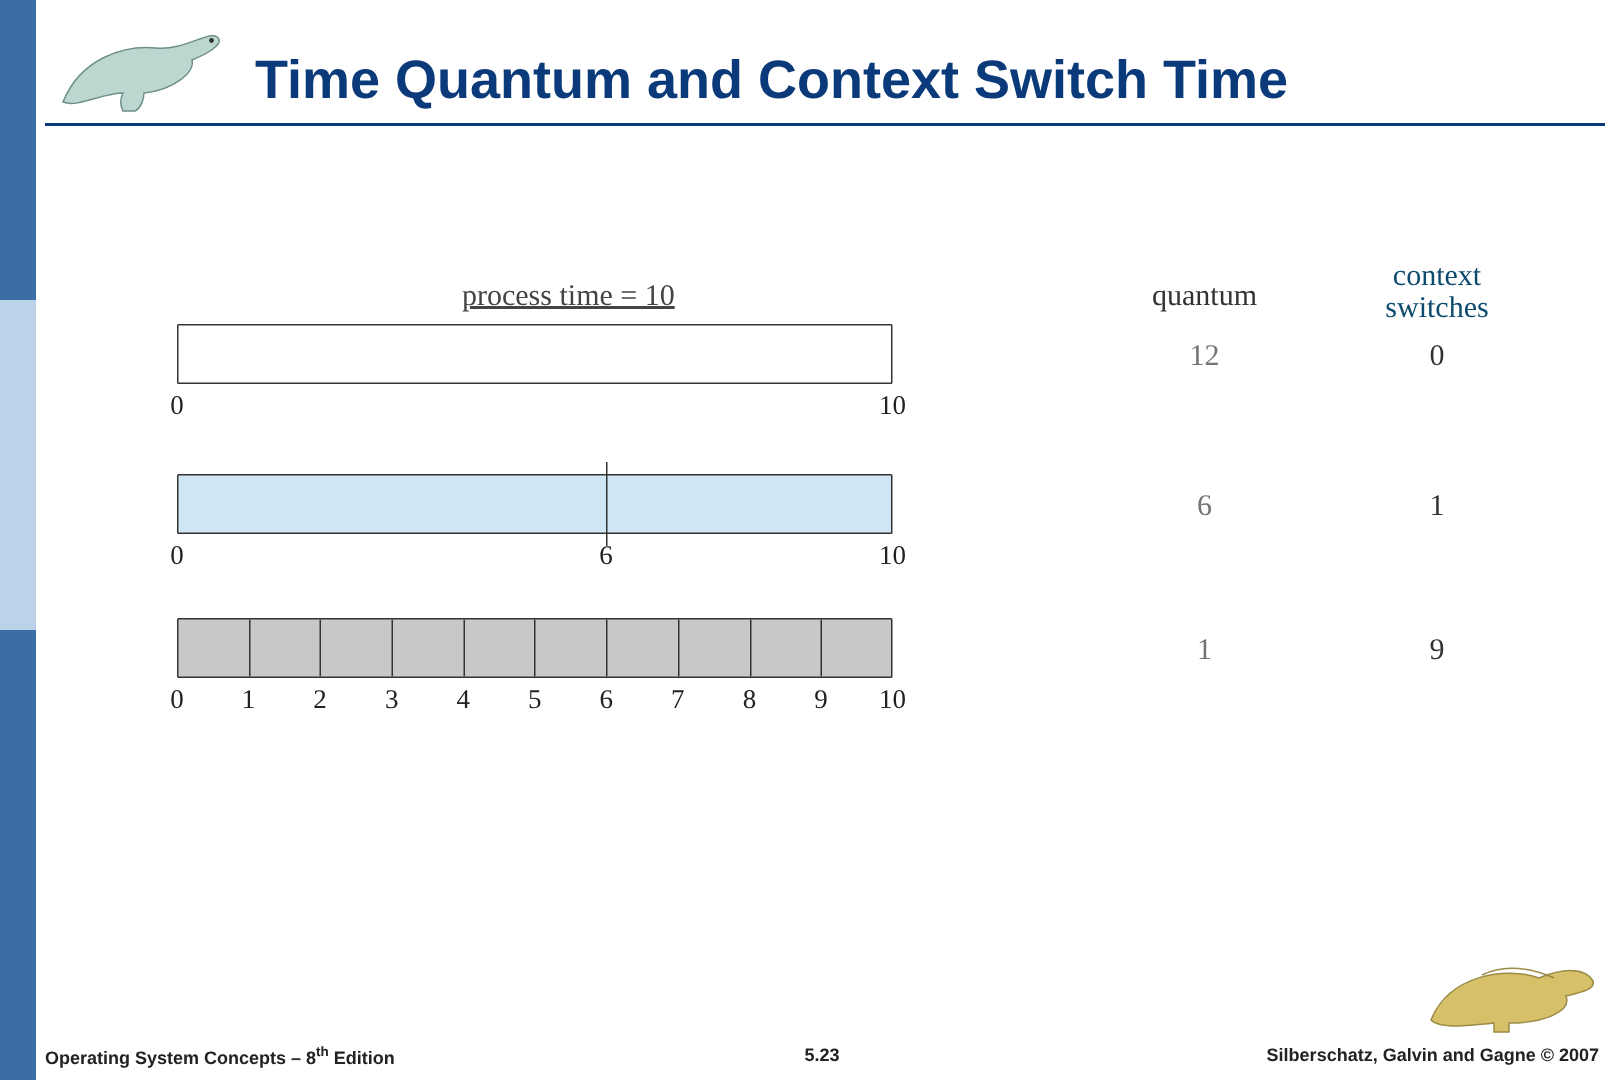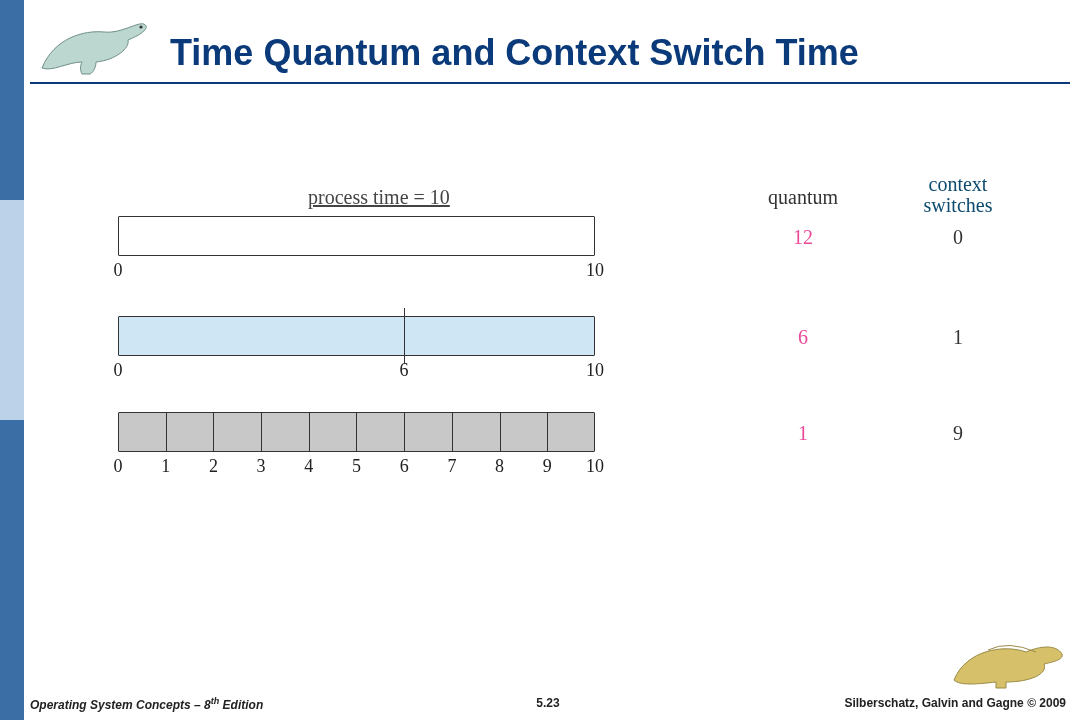--- a/index.html
+++ b/index.html
@@ -25,34 +25,34 @@
 
     .quantum-head { position: absolute; left: 625px; top: 0; width: 120px; text-align: center; font-family: "Times New Roman", serif; font-size: 20px; color: #333; }
     .cs-head { position: absolute; left: 785px; top: -12px; width: 110px; text-align: center; font-family: "Times New Roman", serif; font-size: 20px; color: #0c4a6e; line-height: 1.05; }
 
     .row { position: absolute; }
     .bar-outer { position: absolute; left: 0; width: 477px; height: 40px; border: 1.5px solid #333; border-radius: 1px; background: #fff; }
     .bar-blue { background: #cfe6f5; }
 
     .tick-label { position: absolute; font-family: "Times New Roman", serif; font-size: 18px; color: #222; text-align: center; transform: translateX(-50%); }
 
-    .quantum-val { position: absolute; left: 625px; width: 120px; text-align: center; font-family: "Times New Roman", serif; font-size: 20px; color: #ec4899; }
+    .quantum-val { position: absolute; left: 625px; width: 120px; text-align: center; font-family: "Times New Roman", serif; font-size: 20px; color: #737373; }
     .cs-val { position: absolute; left: 785px; width: 110px; text-align: center; font-family: "Times New Roman", serif; font-size: 20px; color: #333; }
 
     
     .row2-divider { position: absolute; left: 286px; top: -8px; width: 0; height: 56px; border-left: 1.5px solid #333; }
 
     
     .bar-grid { background: #c8c8c8; }
     .bar-grid .cell { float: left; width: 47.7px; height: 100%; border-right: 1px solid #333; }
     .bar-grid .cell:last-child { border-right: none; }
 
     
     .footer { position: absolute; left: 30px; right: 14px; bottom: 6px; height: 18px; font-size: 12px; font-weight: bold; color: #222; }
-    .footer .f-left { position: absolute; left: 0; font-style: italic; }
+    .footer .f-left { position: absolute; left: 0; }
     .footer .f-center { position: absolute; left: 50%; transform: translateX(-50%); }
     .footer .f-right { position: absolute; right: 0; }
     .sup { font-size: 9px; vertical-align: super; }
   </style>
 </head>
 <body>
 
 <div class="side-rail">
   <div class="pale"></div>
 </div>
@@ -126,14 +126,14 @@
     <div class="quantum-val" style="top:10px;">1</div>
     <div class="cs-val" style="top:10px;">9</div>
   </div>
 </div>
 
 <div class="footer">
   <div class="f-left">
     <span>Operating System Concepts – 8</span><span class="sup">th</span><span> Edition</span>
   </div>
   <div class="f-center">5.23</div>
-  <div class="f-right">Silberschatz, Galvin and Gagne © 2009</div>
+  <div class="f-right">Silberschatz, Galvin and Gagne © 2007</div>
 </div>
 
 </body></html>

